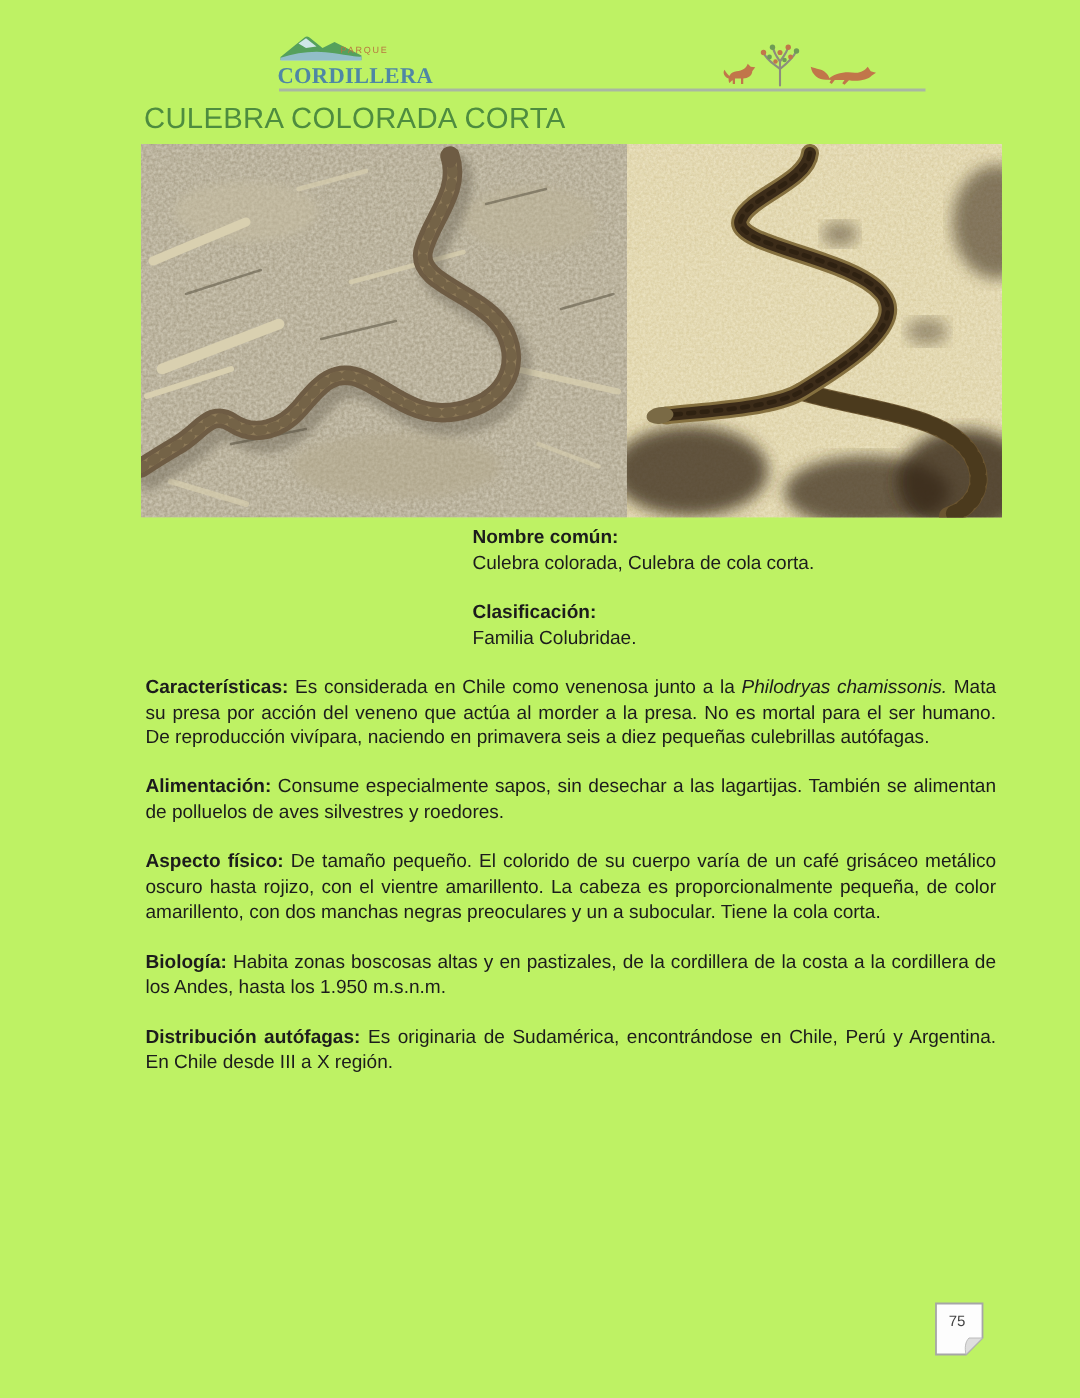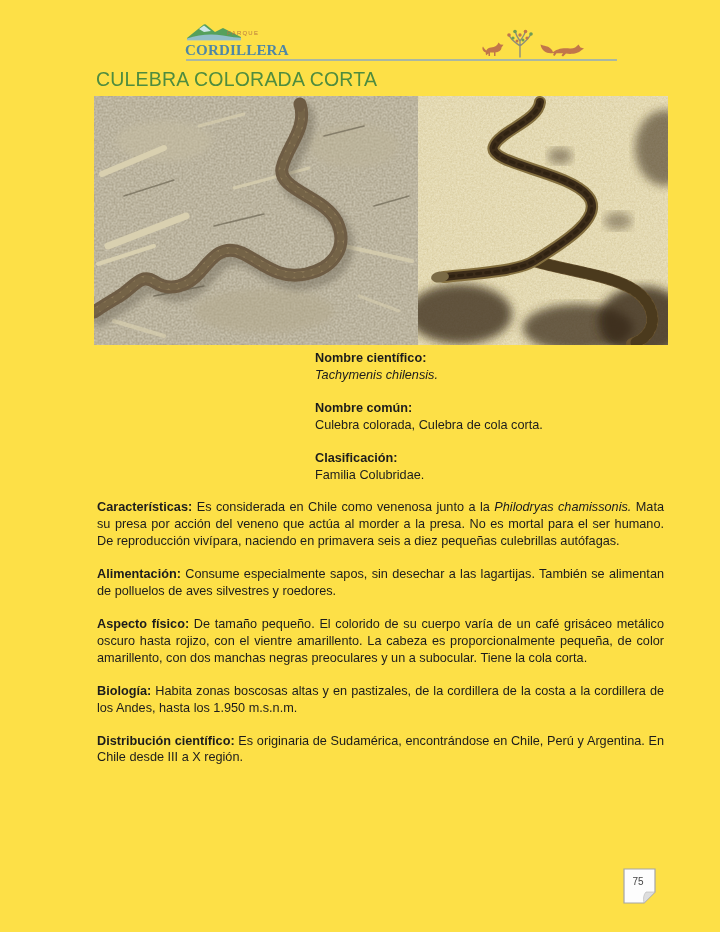--- a/index.html
+++ b/index.html
@@ -1,17 +1,17 @@
 <!DOCTYPE html>
 <html><head>
 <meta charset="utf-8">
 <style>
   html,body{margin:0;padding:0;background:#ffffff;}
   .page{
-    position:relative;width:720px;height:932px;background:#fde047;overflow:hidden;
+    position:relative;width:720px;height:932px;background:#bef264;overflow:hidden;
     font-family:"Liberation Sans", sans-serif;color:#1e1e1e;
   }
   
   .logo{position:absolute;left:185px;top:22px;width:112px;height:38px;}
   .header-rule{position:absolute;left:186px;top:59px;width:431px;height:2px;background:#a9b7a2;}
   .fauna{position:absolute;left:480px;top:29px;width:140px;height:31px;}
   
   .page-title{
     position:absolute;left:96px;top:68px;width:575px;
     font-size:19.5px;font-weight:normal;color:#4e8c3f;letter-spacing:.2px;
@@ -169,43 +169,39 @@
         <path d="M122,6 C120,25 82,35 76,50 C68,68 150,75 170,100 C188,122 140,150 116,165 C98,176 52,178 26,181" fill="none" stroke="#1f1609" stroke-width="3" stroke-linecap="round" stroke-dasharray="4 5" opacity="0.5"></path>
         <ellipse cx="22" cy="181" rx="9" ry="5.5" fill="#7a6a45" transform="rotate(-8 22 181)"></ellipse>
       </g>
     </svg>
   </div>
 
   <div class="content">
 
     <div class="info-block">
       <div class="info-group">
-        <div class="info-label">Nombre científico:</div>
-        <div class="italic">Tachymenis chilensis.</div>
-      </div>
-      <div class="info-group">
         <div class="info-label">Nombre común:</div>
         <div>Culebra colorada, Culebra de cola corta.</div>
       </div>
       <div class="info-group">
         <div class="info-label">Clasificación:</div>
         <div>Familia Colubridae.</div>
       </div>
     </div>
 
     <p class="section"><b>Características:</b> <span>Es considerada en Chile como venenosa junto a la</span> <span class="italic">Philodryas chamissonis.</span> <span>Mata su presa por acción del veneno que actúa al morder a la presa. No es mortal para el ser humano. De reproducción vivípara, naciendo en primavera seis a diez pequeñas culebrillas autófagas.</span></p>
 
 
     <p class="section"><b>Alimentación:</b> <span>Consume especialmente sapos, sin desechar a las lagartijas. También se alimentan de polluelos de aves silvestres y roedores.</span></p>
 
     <p class="section"><b>Aspecto físico:</b> <span>De tamaño pequeño. El colorido de su cuerpo varía de un café grisáceo metálico oscuro hasta rojizo, con el vientre amarillento. La cabeza es proporcionalmente pequeña, de color amarillento, con dos manchas negras preoculares y un a subocular. Tiene la cola corta.</span></p>
 
     <p class="section"><b>Biología:</b> <span>Habita zonas boscosas altas y en pastizales, de la cordillera de la costa a la cordillera de los Andes, hasta los 1.950 m.s.n.m.</span></p>
 
-    <p class="section"><b>Distribución científico:</b> <span>Es originaria de Sudamérica, encontrándose en Chile, Perú y Argentina. En Chile desde III a X región.</span></p>
+    <p class="section"><b>Distribución autófagas:</b> <span>Es originaria de Sudamérica, encontrándose en Chile, Perú y Argentina. En Chile desde III a X región.</span></p>
 
   </div>
 
   <div class="page-badge">
     <svg width="34" height="37" viewBox="0 0 34 37">
       <path d="M1,1 H32 V24 L21,35 H1 Z" fill="#fdfdfd" stroke="#a6a6a6" stroke-width="1.2"></path>
       <path d="M32,24 L21,35 C20,30.5 20.5,26.5 23,24 Z" fill="#dedede" stroke="#b5b5b5" stroke-width="0.6"></path>
     </svg>
     <span class="num">75</span>
   </div>

